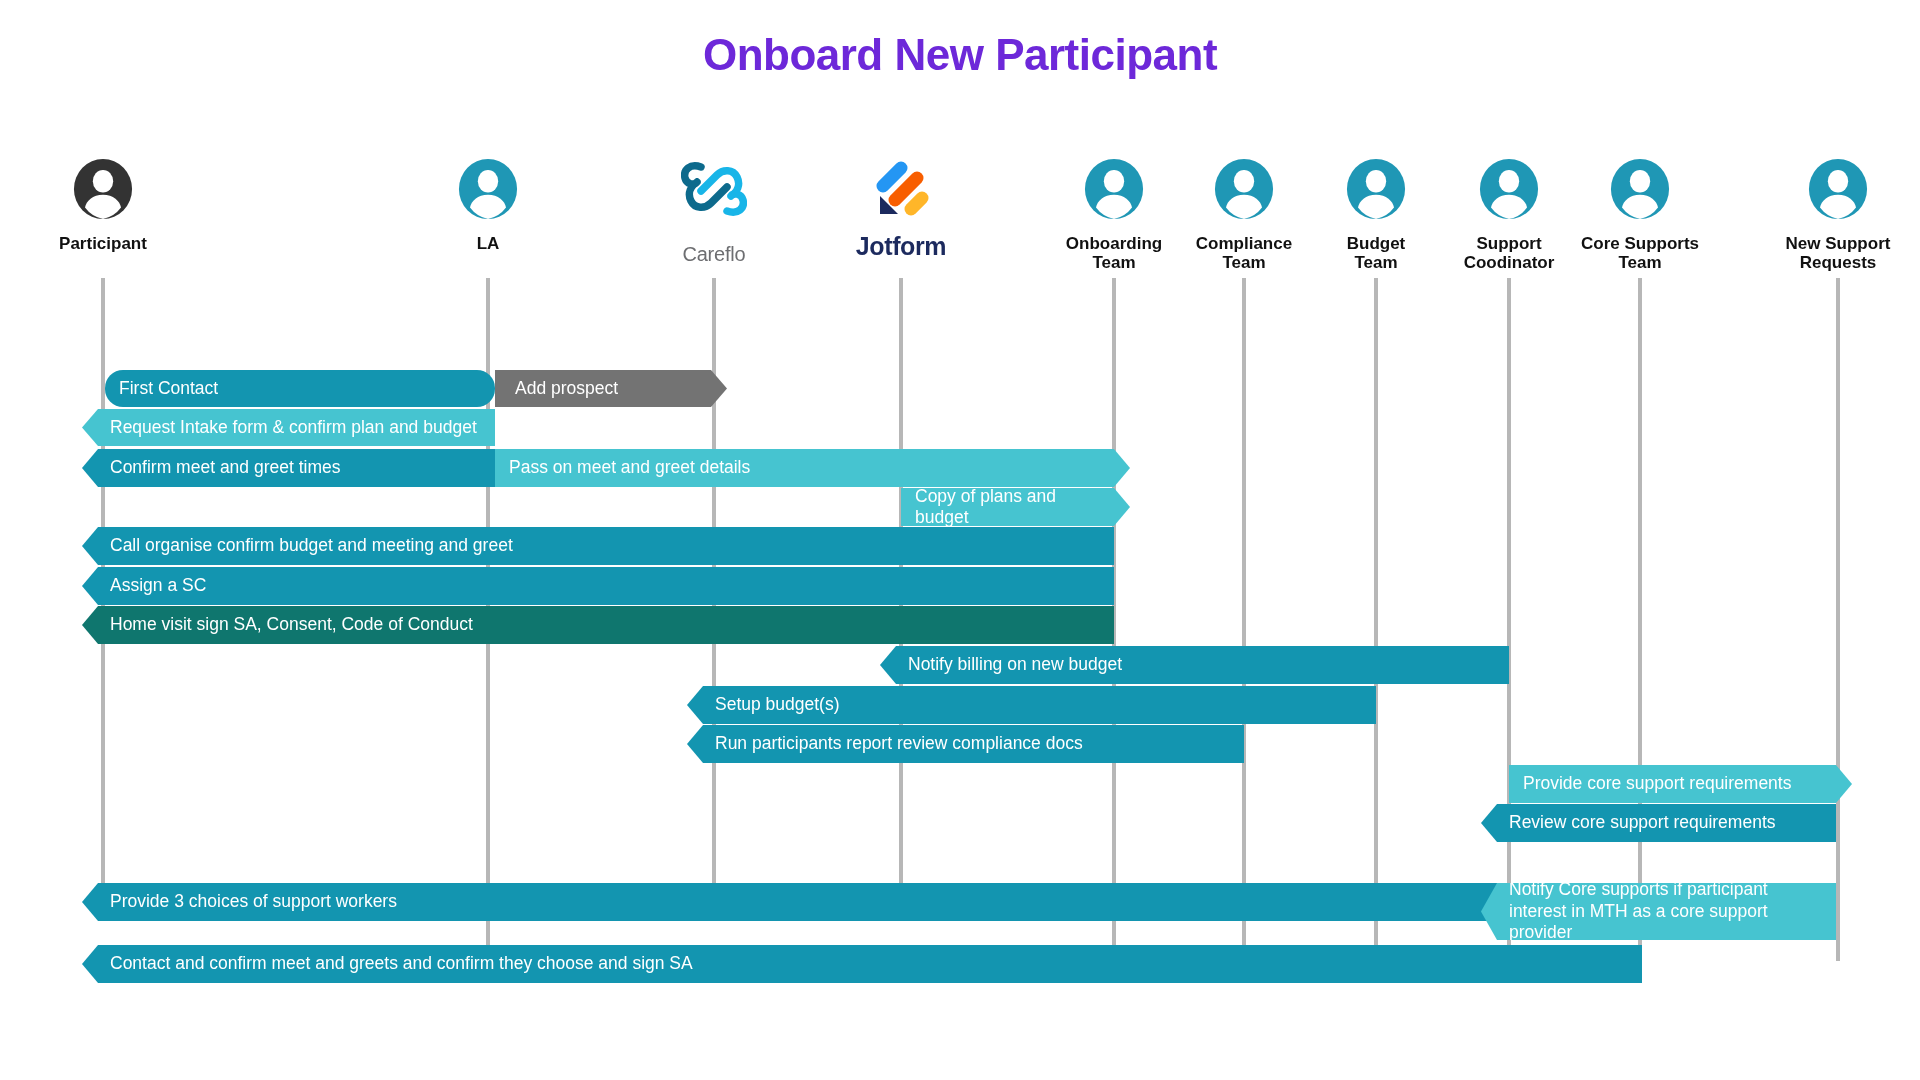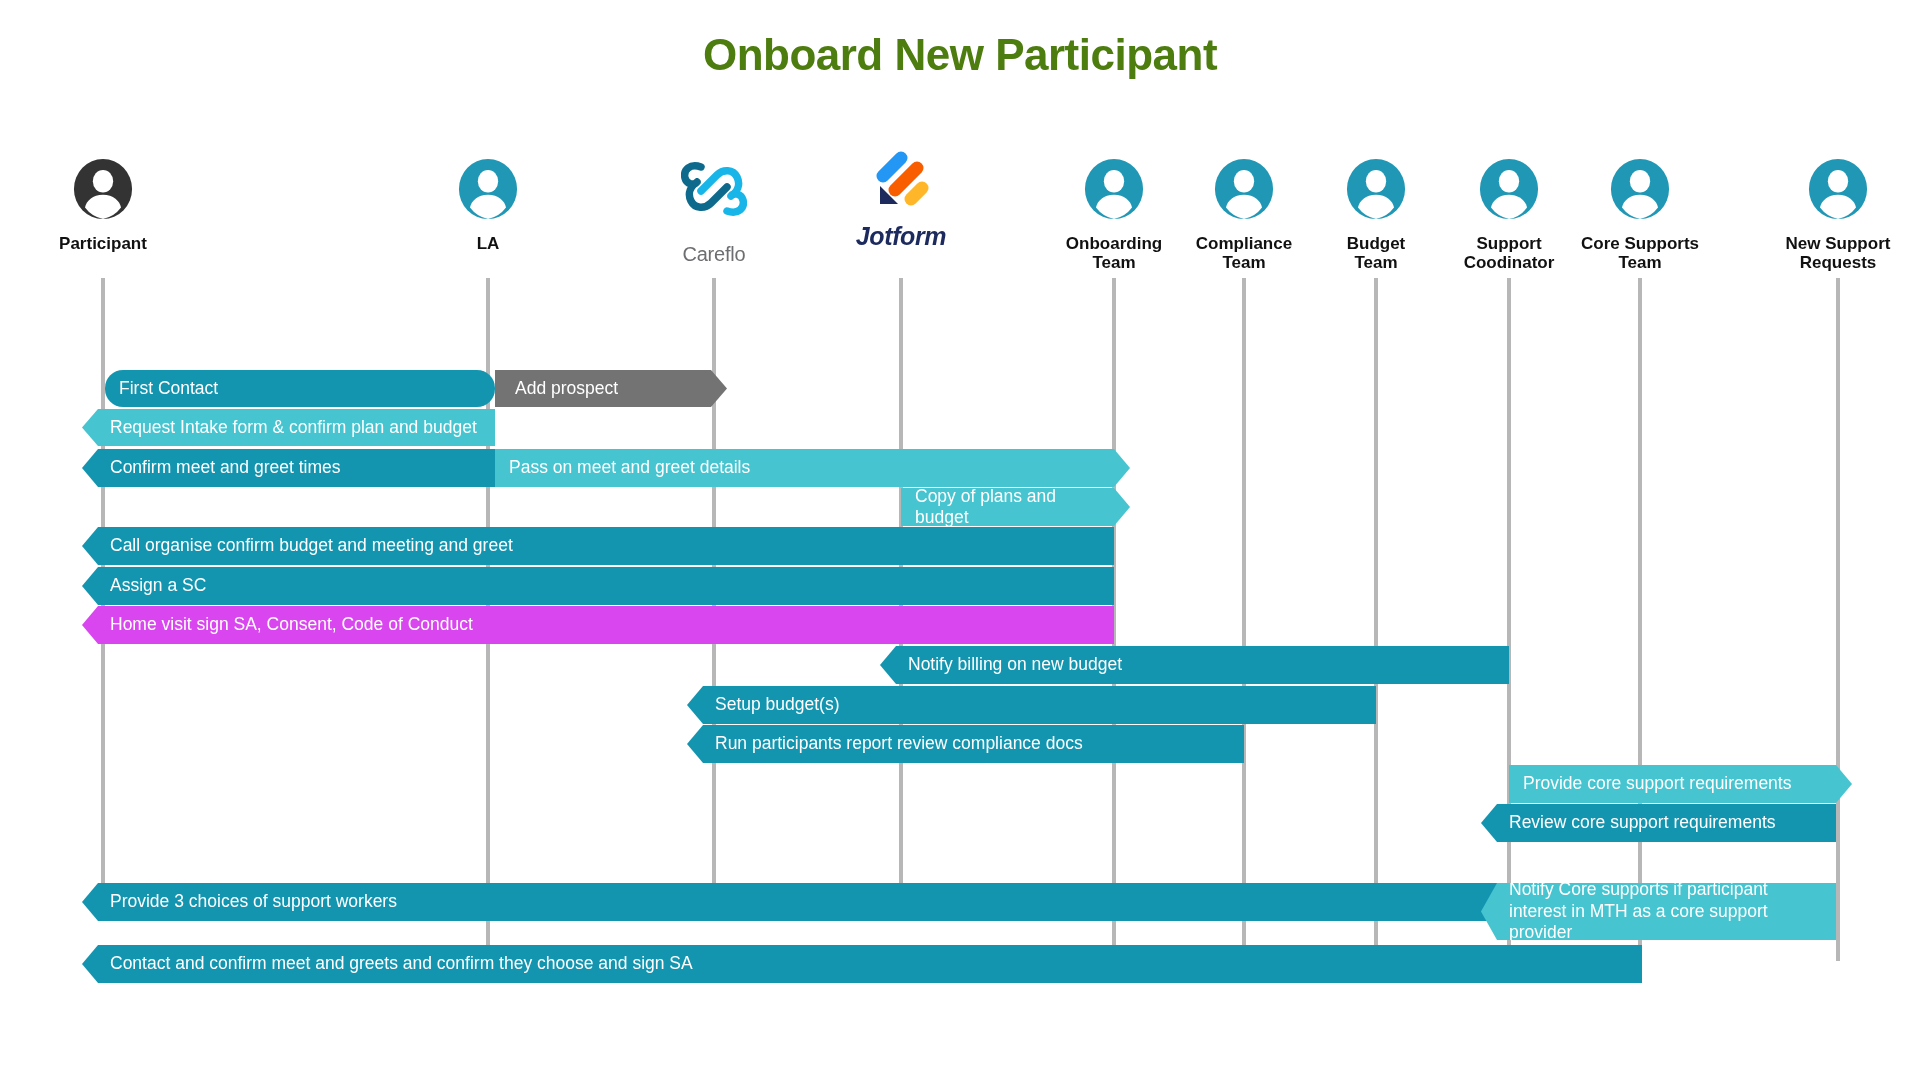--- a/index.html
+++ b/index.html
@@ -6,21 +6,21 @@
   body{
     width:1920px;height:1080px;background:#ffffff;
     font-family:"Liberation Sans",sans-serif;
     overflow:hidden;position:relative;
   }
   #stage{position:absolute;left:0;top:0;width:1920px;height:1080px;}
 
   
   .title{
     position:absolute;left:0;top:30px;width:1920px;text-align:center;
-    font-size:44px;font-weight:bold;color:#4d7c0f;letter-spacing:-0.5px;
+    font-size:44px;font-weight:bold;color:#6d28d9;letter-spacing:-0.5px;
     font-family:"Liberation Sans",sans-serif;
   }
   .lane-head{position:absolute;transform:translateX(-50%);text-align:center;width:200px;}
   .lane-icon{height:78px;display:flex;align-items:center;justify-content:center;}
   .lane-label{
     margin-top:6px;font-size:17px;font-weight:bold;color:#111;line-height:1.12;
   }
   .lane-line{
     position:absolute;width:4px;background:#b7b7b7;top:278px;
     transform:translateX(-50%);
@@ -96,21 +96,21 @@
         <div class="lane-icon">
           <svg width="66" height="64" viewBox="0 0 66 64" aria-hidden="true">
             <g fill="none" stroke-width="7.5" stroke-linecap="round">
               <path d="M20 10 C9 6 2 13 4 21 C5.5 27 13 29 16 25 M16 25 C10 29 6 36 10 44 C14 52 24 52 30 46 L46 30" stroke="#0d6a8c"></path>
               <path d="M46 54 C57 58 64 51 62 43 C60.5 37 53 35 50 39 M50 39 C56 35 60 28 56 20 C52 12 42 12 36 18 L20 34" stroke="#18b5e8"></path>
             </g>
           </svg>
         </div>
         <div class="careflo-word">Careflo</div>
       </div>
-      <div class="lane-head" style="left: 901px; top: 140px; position: absolute; font-style: italic;">
+      <div class="lane-head" style="left: 901px; top: 150px; position: absolute;">
         <div class="lane-icon">
           <svg width="68" height="66" viewBox="0 0 68 66" aria-hidden="true">
             <g stroke-linecap="round" stroke-width="13">
               <line x1="16" y1="30" x2="34" y2="12" stroke="#2496f3"></line>
               <line x1="28" y1="44" x2="50" y2="22" stroke="#f85e00"></line>
               <line x1="44" y1="53" x2="55" y2="42" stroke="#ffb629"></line>
             </g>
             <path d="M13 40 L13 58 L31 58 Z" fill="#1c2a5e"></path>
           </svg>
         </div>
@@ -201,21 +201,21 @@
       </div>
       <div class="bar light ar-right" style="left: 901px; top: 488px; width: 229px; height: 38px; background: rgb(70, 196, 208); padding-left: 14px; padding-right: 24px;">
         <span class="txt">Copy of plans and budget</span>
       </div>
       <div class="bar dark ar-left" style="left: 82px; top: 527px; width: 1032px; height: 38px; background: rgb(19, 149, 176); padding-left: 28px; padding-right: 10px;">
         <span class="txt">Call organise confirm budget and meeting and greet</span>
       </div>
       <div class="bar dark ar-left" style="left: 82px; top: 567px; width: 1032px; height: 38px; background: rgb(19, 149, 176); padding-left: 28px; padding-right: 10px;">
         <span class="txt">Assign a SC</span>
       </div>
-      <div class="bar dark ar-left" style="left: 82px; top: 606px; width: 1032px; height: 38px; background: #d946ef; padding-left: 28px; padding-right: 20px;">
+      <div class="bar dark ar-left" style="left: 82px; top: 606px; width: 1032px; height: 38px; background: #0f766e; padding-left: 28px; padding-right: 20px;">
         <span class="txt">Home visit sign SA, Consent, Code of Conduct</span>
       </div>
       <div class="bar dark ar-left" style="left: 880px; top: 646px; width: 629px; height: 38px; background: rgb(19, 149, 176); padding-left: 28px; padding-right: 10px;">
         <span class="txt">Notify billing on new budget</span>
       </div>
       <div class="bar dark ar-left" style="left: 687px; top: 686px; width: 689px; height: 38px; background: rgb(19, 149, 176); padding-left: 28px; padding-right: 10px;">
         <span class="txt">Setup budget(s)</span>
       </div>
       <div class="bar dark ar-left" style="left: 687px; top: 725px; width: 557px; height: 38px; background: rgb(19, 149, 176); padding-left: 28px; padding-right: 10px;">
         <span class="txt">Run participants report review compliance docs</span>

